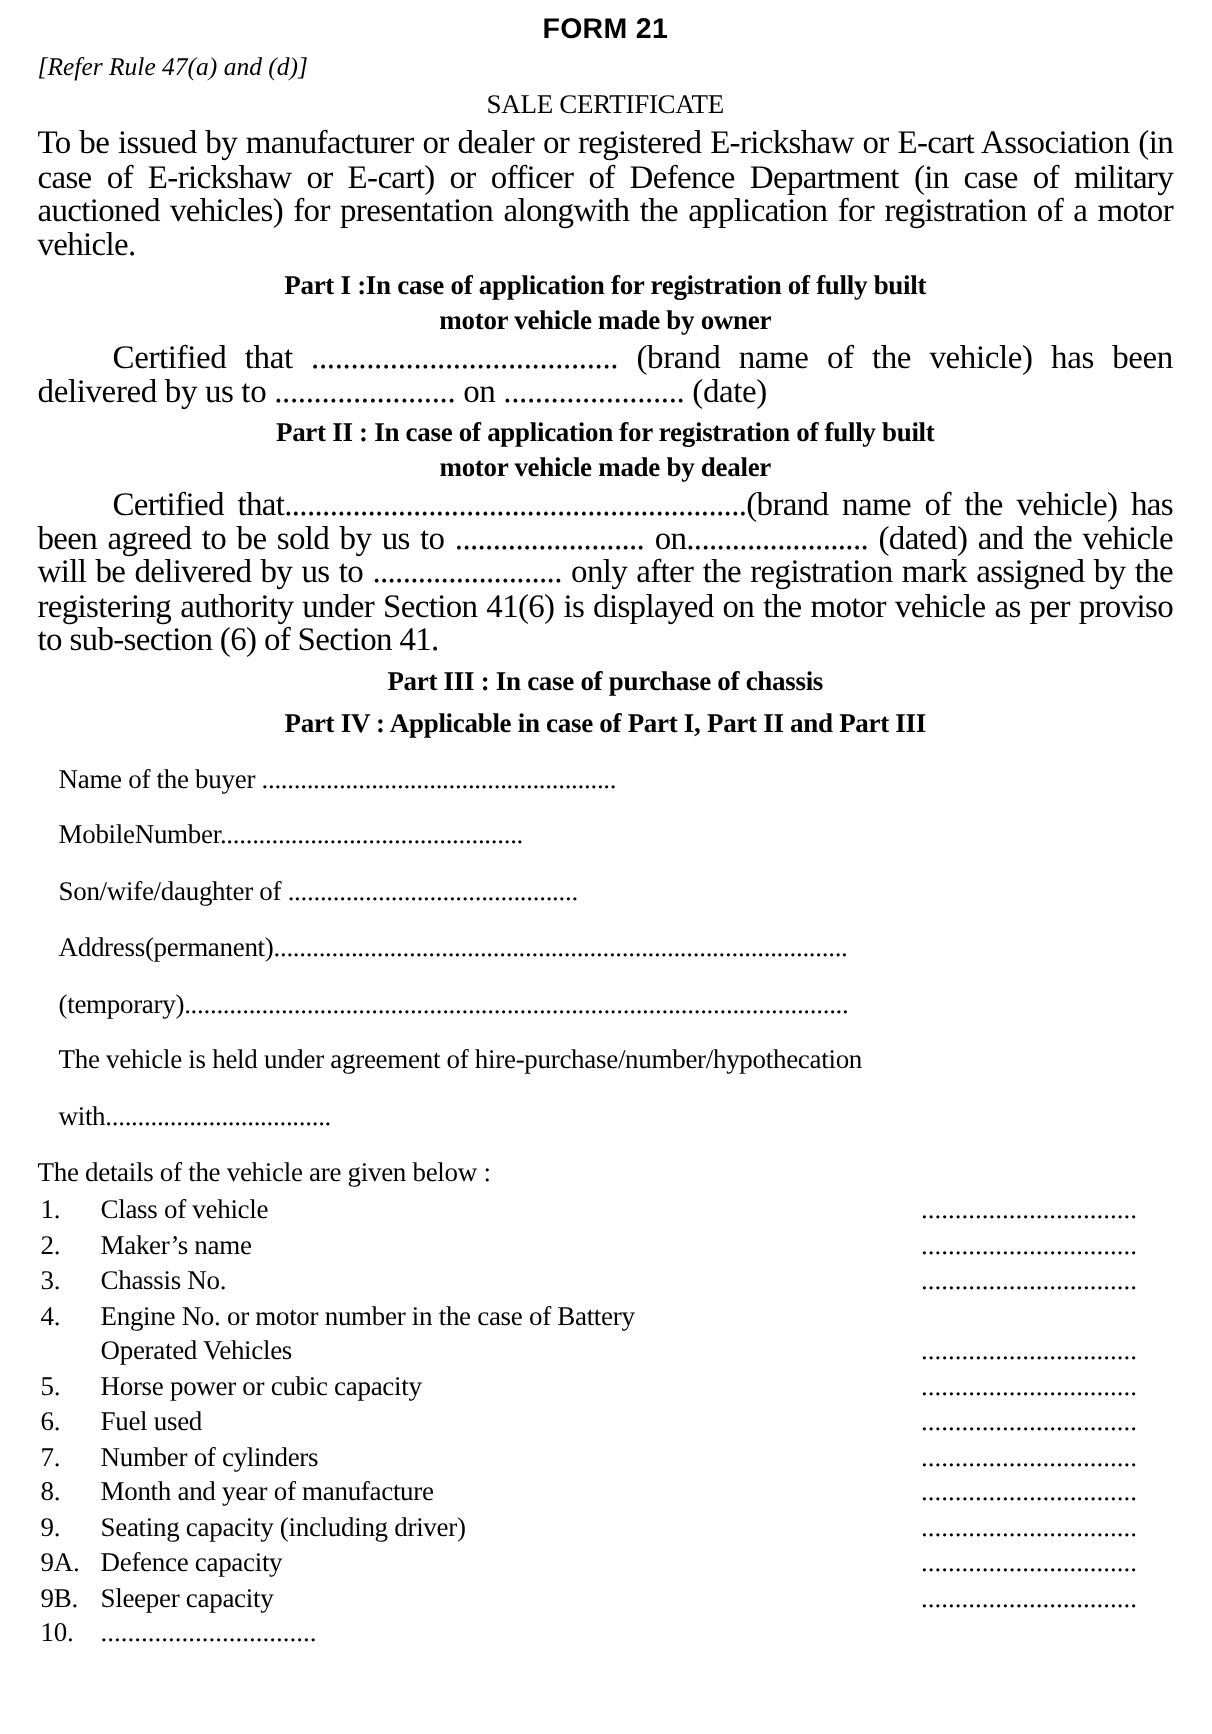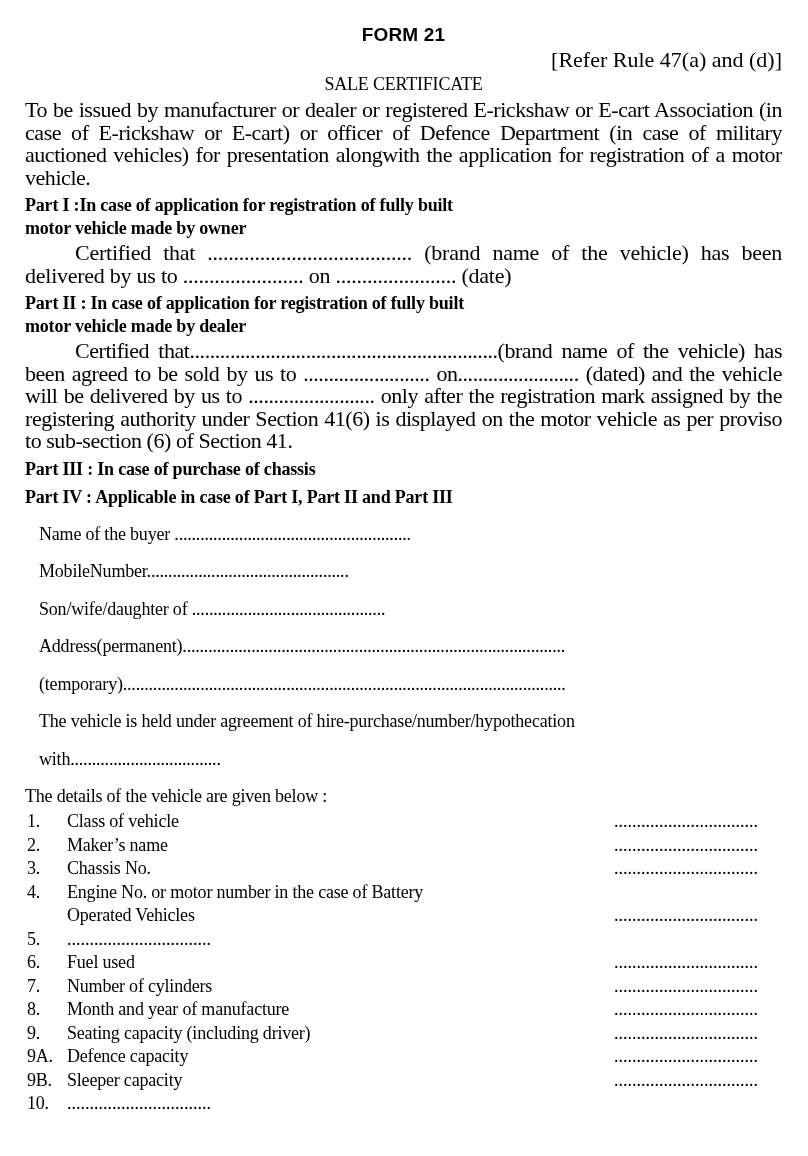--- a/index.html
+++ b/index.html
@@ -12,37 +12,38 @@
     height: 1156px;
     position: relative;
     font-family: "Liberation Serif", "DejaVu Serif", serif;
     color: #000000;
     overflow: hidden;
   }
   .page {
     box-sizing: border-box;
     width: 808px;
     height: 1156px;
-    padding: 20px 26px 0 25px;
+    padding: 5px 26px 0 25px;
     border-radius: 31px;
   }
 
   
   .form-title {
     text-align: center;
     font-family: "Liberation Sans", "DejaVu Sans", sans-serif;
     font-weight: bold;
     font-size: 19px;
     letter-spacing: 0.2px;
     margin: 4px 0 3px 0;
     line-height: 22px;
   }
   .rule-ref {
-    text-align: right;
-    font-size: 22px;
+    text-align: left;
+    font-style: italic;
+    font-size: 17px;
     line-height: 22px;
     margin: 0 0 2px 0;
   }
   .sale-cert {
     text-align: center;
     font-size: 18px;
     line-height: 23px;
     letter-spacing: -0.2px;
     margin: 0 0 3px 0;
   }
@@ -57,20 +58,21 @@
   }
   .para.indent {
     text-indent: 50px;
   }
   .para.tight {
     letter-spacing: -0.45px;
   }
 
   
   .part-heading {
+    text-align: center;
     font-weight: bold;
     font-size: 18px;
     line-height: 23px;
     margin: 5px 0 2px 0;
     letter-spacing: -0.2px;
   }
   .part-heading .ln2 { display: block; }
 
   
   .field-line {
@@ -187,20 +189,21 @@
         <span class="detail-label">Chassis No.</span>
         <span class="detail-dots">................................</span>
       </li>
       <li class="detail-row two-line">
         <span class="detail-num">4.</span>
         <span class="detail-label">Engine No. or motor number in the case of Battery<span class="cont">Operated Vehicles</span></span>
         <span class="detail-dots lower">................................</span>
       </li>
       <li class="detail-row">
         <span class="detail-num">5.</span>
+        <span class="detail-label">Horse power or cubic capacity</span>
         <span class="detail-dots">................................</span>
       </li>
       <li class="detail-row">
         <span class="detail-num">6.</span>
         <span class="detail-label">Fuel used</span>
         <span class="detail-dots">................................</span>
       </li>
       <li class="detail-row">
         <span class="detail-num">7.</span>
         <span class="detail-label">Number of cylinders</span>

